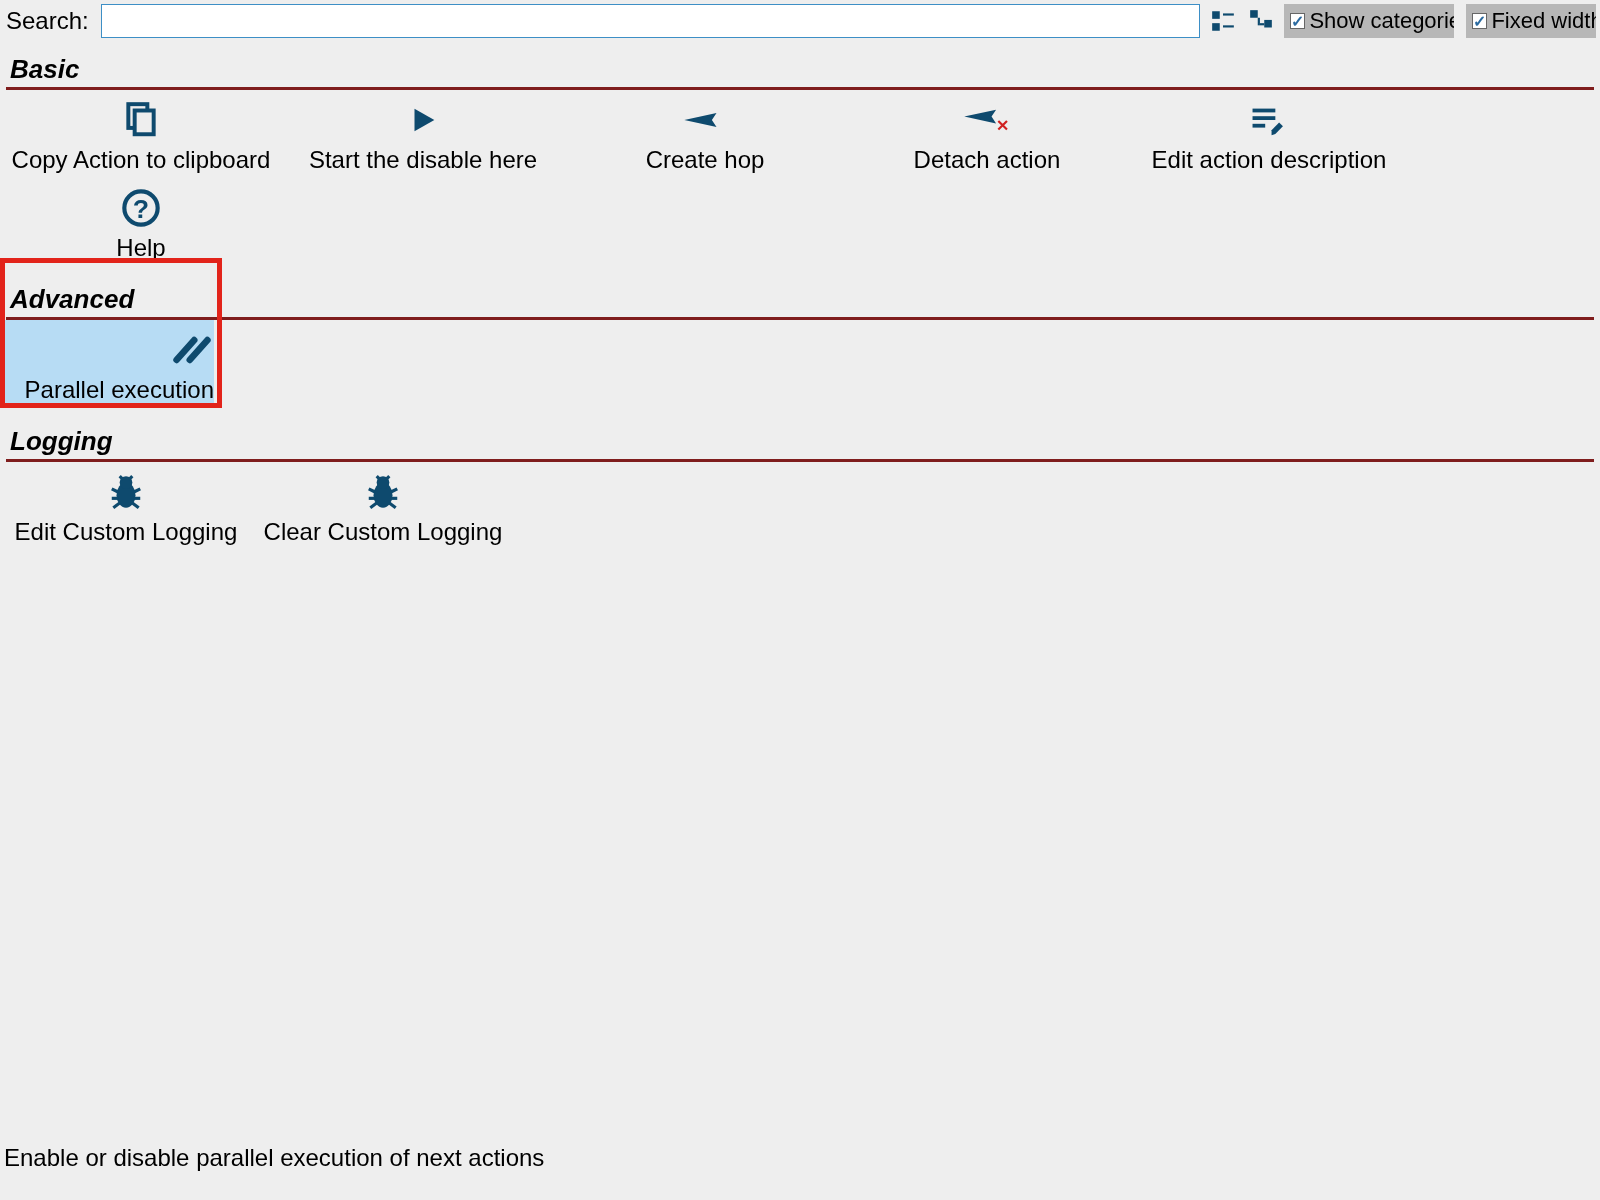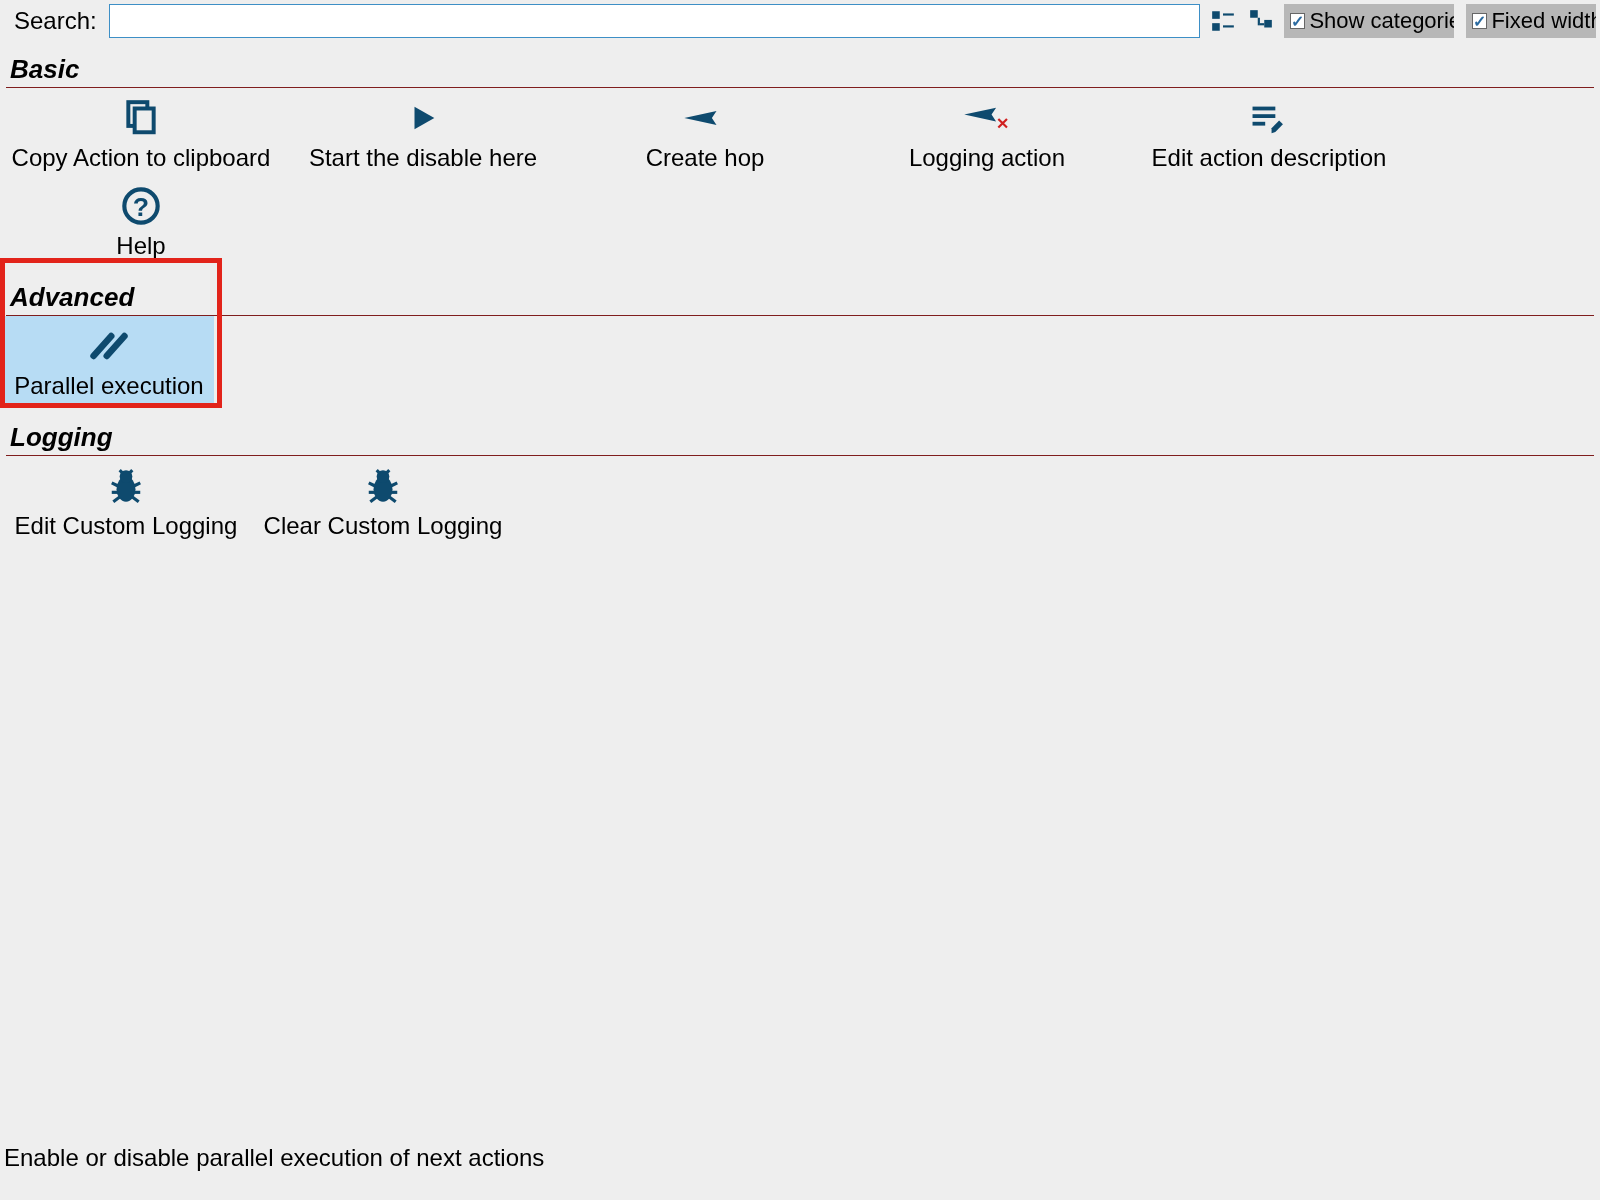--- a/index.html
+++ b/index.html
@@ -12,21 +12,21 @@
     height: 1200px;
     overflow: hidden;
     font-size: 24px;
     color: #000;
     position: relative;
   }
   .topbar {
     display: flex;
     align-items: center;
     gap: 8px;
-    padding: 4px 4px 2px 14px;
+    padding: 4px 4px 2px 6px;
   }
   .search-label { font-size: 24px; margin-right:4px;}
   .search-input {
     flex: 1;
     height: 34px;
     border: 1px solid #3d8fc6;
     background: #fff;
     padding: 0 8px 0 34px;
     font-size: 16px;
     position: relative;
@@ -56,21 +56,21 @@
     display:flex; align-items:center; justify-content:center;
     font-size:16px; color:#2a6aa0; font-weight:bold;
   }
   #toggle-show-categories{ width:170px; }
   #toggle-fixed-width{ width:130px; margin-left:4px;}
   .section-header {
     font-weight: bold;
     font-style: italic;
     font-size: 26px;
     padding: 18px 2px 2px 4px;
-    border-bottom: 1px solid #7f1d1d;
+    border-bottom: 3px solid #7f1d1d;
     margin: 0 6px;
   }
   .section-header.first{ padding-top:14px;}
   .grid {
     display: flex;
     flex-wrap: wrap;
   }
   .cell {
     width: 282px;
     display:flex; flex-direction:column; align-items:center;
@@ -166,21 +166,21 @@
     <div class="lbl">Create hop</div>
   </div>
 
   <div class="cell">
     <div class="iconbox">
       <svg width="50" height="34" viewBox="0 0 44 24">
           <path class="iconC" d="M2 9 L30 3 L26 9 L30 15 Z"></path>
           <text x="30" y="22" font-size="14" font-weight="bold" fill="#d02020">✕</text>
         </svg>
     </div>
-    <div class="lbl">Logging action</div>
+    <div class="lbl">Detach action</div>
   </div>
 
   <div class="cell">
     <div class="iconbox">
       <svg width="38" height="34" viewBox="0 0 30 24">
           <rect x="2" y="3" width="18" height="3" fill="#0e4a6e"></rect>
           <rect x="2" y="9" width="18" height="3" fill="#0e4a6e"></rect>
           <rect x="2" y="15" width="10" height="3" fill="#0e4a6e"></rect>
           <path fill="#0e4a6e" d="M17 20 l6-6 3 3 -6 6 -3 1 z"></path>
         </svg>
@@ -196,21 +196,21 @@
           <text x="12" y="18" font-size="16" font-weight="bold" text-anchor="middle" fill="#0e4a6e">?</text>
         </svg>
     </div>
     <div class="lbl">Help</div>
   </div>
 
 </div>
 
 <div class="section-header">Advanced</div>
 <div class="grid" style="padding-left:4px;">
-  <div class="cell selected" style="width:210px;" id="parallel-cell">
+  <div class="cell selected" style="width:210px;align-items:flex-end;" id="parallel-cell">
     <div class="iconbox">
       <svg width="44" height="36" viewBox="0 0 40 30">
           <line x1="6" y1="24" x2="22" y2="6" stroke="#0e4a6e" stroke-width="6" stroke-linecap="round"></line>
           <line x1="18" y1="24" x2="34" y2="6" stroke="#0e4a6e" stroke-width="6" stroke-linecap="round"></line>
         </svg>
     </div>
     <div class="lbl">Parallel execution</div>
   </div>
 </div>
 

